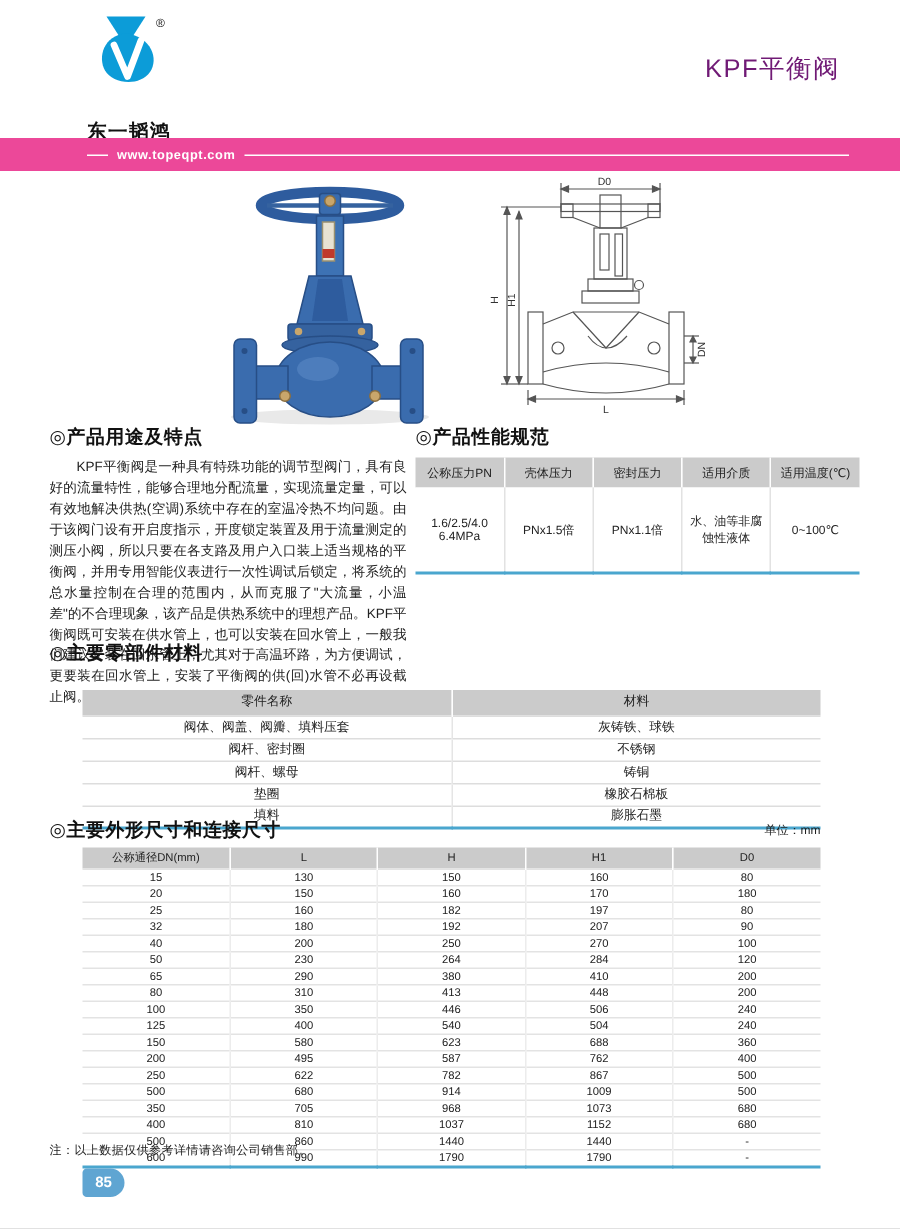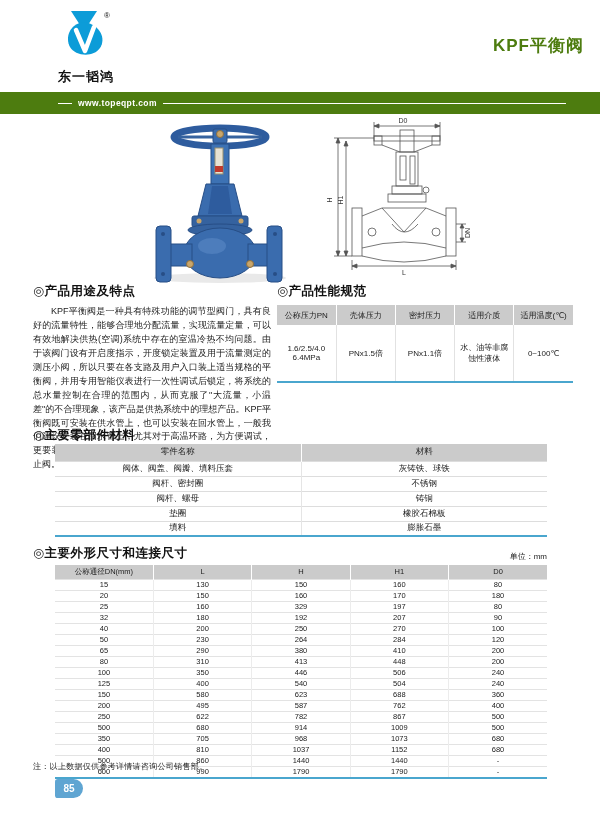--- a/index.html
+++ b/index.html
@@ -4,25 +4,25 @@
 <style>
   * { box-sizing: border-box; margin: 0; padding: 0; }
   body { background:#888; display:flex; justify-content:center; }
   .page {
     position: relative; width: 600px; height: 819px; background: #fff;
     font-family: "Liberation Sans", "DejaVu Sans", sans-serif; color:#222;
     overflow: hidden;
   }
   
   .logo-block { position:absolute; left:44px; top:10px; width:84px; text-align:center; }
-  .brand-name { font-size:13px; font-weight:bold; color:#111; margin-top:6px; letter-spacing:1px; }
-  .page-title { position:absolute; top:34px; right:16px; font-size:17px; font-weight:bold; color:#4d7c0f; letter-spacing:1px; }
+  .brand-name { font-size:13px; font-weight:bold; color:#111; margin-top:16px; letter-spacing:1px; }
+  .page-title { position:absolute; top:34px; right:40px; font-size:17px; font-weight:normal; color:#701a75; letter-spacing:1px; }
   .web-bar {
     position:absolute; left:0; top:92px; width:600px; height:22px;
-    background:#4d7c0f; display:flex; align-items:center;
+    background:#ec4899; display:flex; align-items:center;
   }
   .web-bar .seg { height:1px; background:#fff; }
   .web-bar .seg.left { width:14px; margin-left:58px; }
   .web-bar .seg.right { flex:1; margin-right:34px; }
   .web-url { color:#fff; font-size:8.5px; font-weight:bold; padding:0 6px; letter-spacing:.4px; }
   
   .photo { position:absolute; left:128px; top:120px; }
   .line-drawing { position:absolute; left:322px; top:116px; }
   
   .sec-heading { font-size:12.5px; font-weight:bold; color:#111; letter-spacing:.5px; }
@@ -35,27 +35,27 @@
     background:#CBCBCB; font-size:8px; font-weight:normal; color:#222;
     height:20px; border-left:1px solid #fff; text-align:center;
   }
   .perf-table th:first-child { border-left:none; }
   .perf-table td {
     background:#fff; font-size:8px; color:#222; height:57px; text-align:center;
     border-left:1px solid #e2e2e2; padding:0 4px;
   }
   .perf-table td:first-child { border-left:none; }
   .materials { position:absolute; left:33px; top:427px; width:514px; }
-  .mat-table { margin-top:0; margin-left:22px; width:492px; border-bottom:2px solid #4AA6CE; }
+  .mat-table { margin-top:16px; margin-left:22px; width:492px; border-bottom:2px solid #4AA6CE; }
   .mat-table th { background:#CBCBCB; font-size:8.5px; font-weight:normal; height:17px; text-align:center; border-left:1px solid #fff; }
   .mat-table th:first-child { border-left:none; }
   .mat-table td { font-size:8.5px; height:15px; text-align:center; border-top:1px solid #ddd; border-left:1px solid #e5e5e5; }
   .mat-table td:first-child { border-left:none; }
   .dimensions { position:absolute; left:33px; top:545px; width:514px; }
-  .dim-head-row { display:flex; justify-content:space-between; align-items:flex-end; }
+  .dim-head-row { display:flex; justify-content:space-between; align-items:center; }
   .unit-label { font-size:8px; color:#222; }
   .dim-table { margin-top:3px; margin-left:22px; width:492px; border-bottom:2px solid #4AA6CE; }
   .dim-table th { background:#CBCBCB; font-size:7.5px; font-weight:normal; height:14px; text-align:center; border-left:1px solid #fff; }
   .dim-table th:first-child { border-left:none; }
   .dim-table td { font-size:7.5px; height:10px; line-height:10px; text-align:center; border-top:1px solid #e3e3e3; border-left:1px solid #ececec; padding:0; }
   .dim-table td:first-child { border-left:none; }
   .note { position:absolute; left:33px; top:761px; font-size:8px; color:#222; letter-spacing:.3px; }
   .page-badge {
     position:absolute; left:55px; top:779px; width:28px; height:19px;
     background:#5FA5D2; color:#fff; font-size:10px; font-weight:bold;
@@ -268,21 +268,21 @@
           <tr>
             <td>20</td>
             <td>150</td>
             <td>160</td>
             <td>170</td>
             <td>180</td>
           </tr>
           <tr>
             <td>25</td>
             <td>160</td>
-            <td>329</td>
+            <td>182</td>
             <td>197</td>
             <td>80</td>
           </tr>
           <tr>
             <td>32</td>
             <td>180</td>
             <td>192</td>
             <td>207</td>
             <td>90</td>
           </tr>

